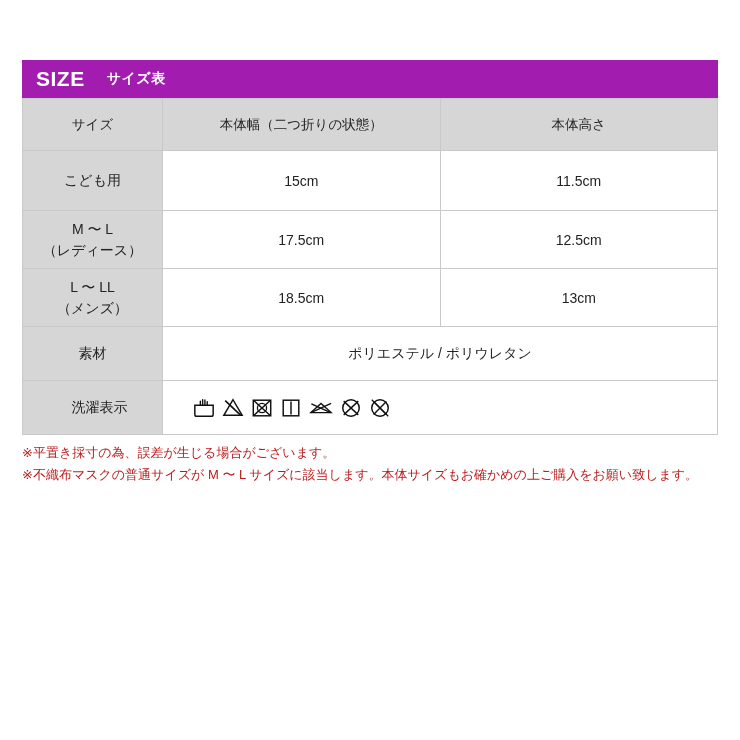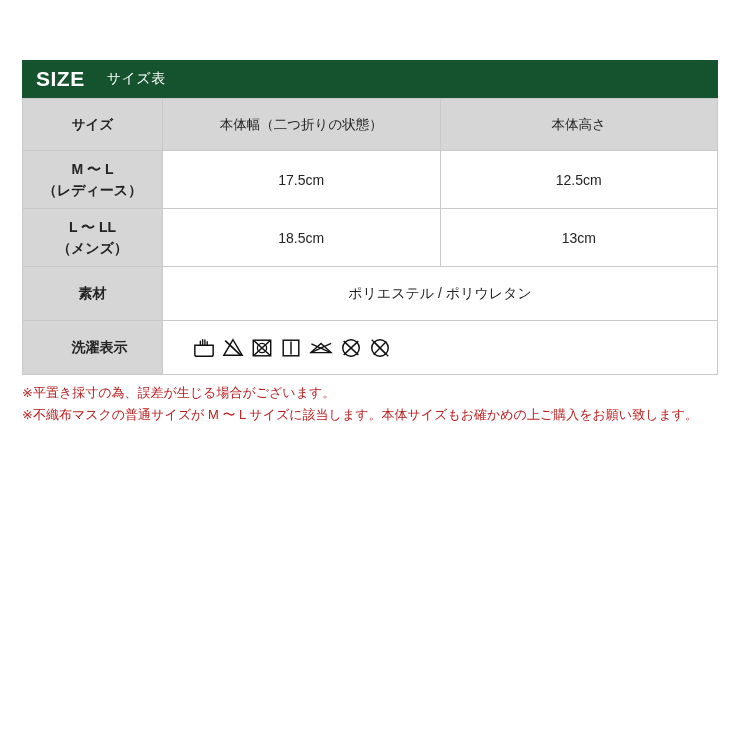--- a/index.html
+++ b/index.html
@@ -16,37 +16,37 @@
     overflow: hidden;
   }
   .page {
     position: absolute;
     left: 22px;
     top: 60px;
     width: 696px;
   }
   
   .header-bar {
-    background: #14532d;
+    background: #a21caf;
     color: #ffffff;
     height: 38px;
     display: flex;
     align-items: center;
     padding-left: 14px;
     box-sizing: border-box;
   }
   .header-bar .size-word {
     font-size: 21px;
     font-weight: bold;
     letter-spacing: 0.5px;
     font-family: "Liberation Sans", sans-serif;
   }
   .header-bar .size-jp {
     font-size: 14px;
-    font-weight: normal;
+    font-weight: bold;
     margin-left: 22px;
     letter-spacing: 0.5px;
     text-align: right;
   }
   
   table.size-table {
     border-collapse: collapse;
     width: 696px;
     table-layout: fixed;
     background: #ffffff;
@@ -57,21 +57,20 @@
     vertical-align: middle;
   }
   td.label {
     background: #d6d6d6;
     width: 140px;
     text-align: center;
     font-size: 14px;
     color: #232323;
     line-height: 1.45;
     padding: 6px 2px;
-    font-weight: bold;
   }
   td.head-val {
     background: #d6d6d6;
     text-align: center;
     font-size: 13.5px;
     color: #232323;
     padding: 6px 4px;
   }
   td.val {
     text-align: center;
@@ -123,20 +122,25 @@
   </div>
 
   <table class="size-table">
     <tbody>
       <tr class="r-head">
         <td class="label head-val">サイズ</td>
         <td class="head-val">本体幅（二つ折りの状態）</td>
         <td class="head-val">本体高さ</td>
       </tr>
 
+      <tr class="r-kids">
+        <td class="label">こども用</td>
+        <td class="val">15cm</td>
+        <td class="val">11.5cm</td>
+      </tr>
 
       <tr class="r-ml">
         <td class="label two-line">
           <div>M 〜 L</div>
           <div>（レディース）</div>
         </td>
         <td class="val">17.5cm</td>
         <td class="val">12.5cm</td>
       </tr>
 

